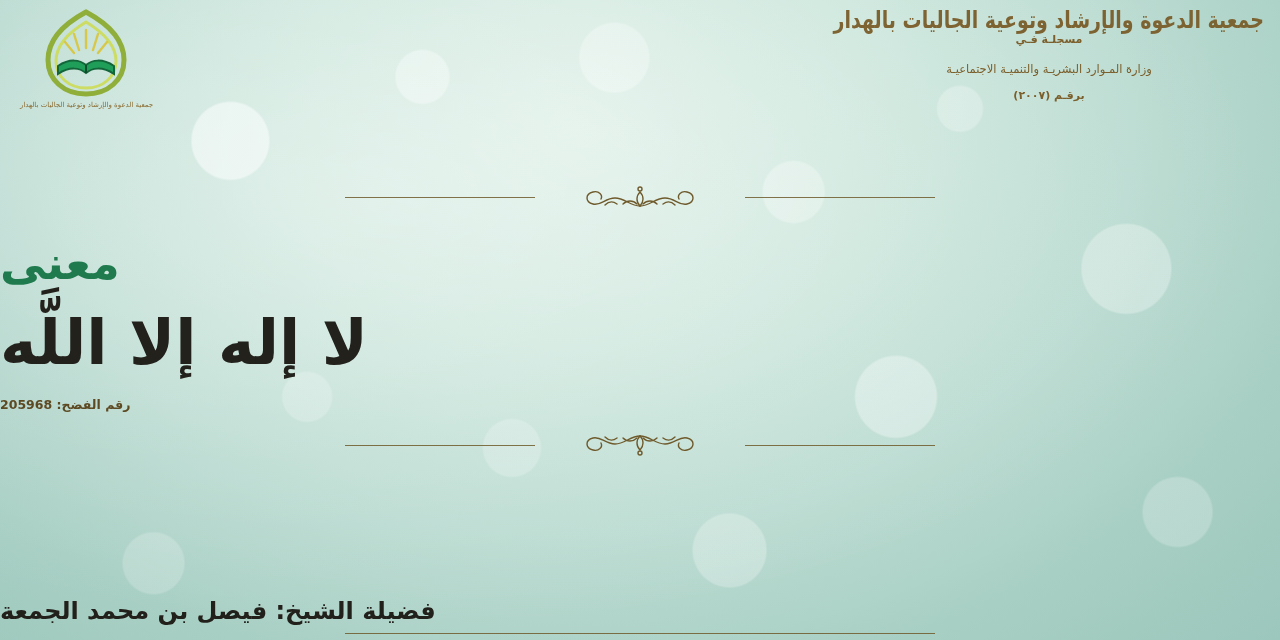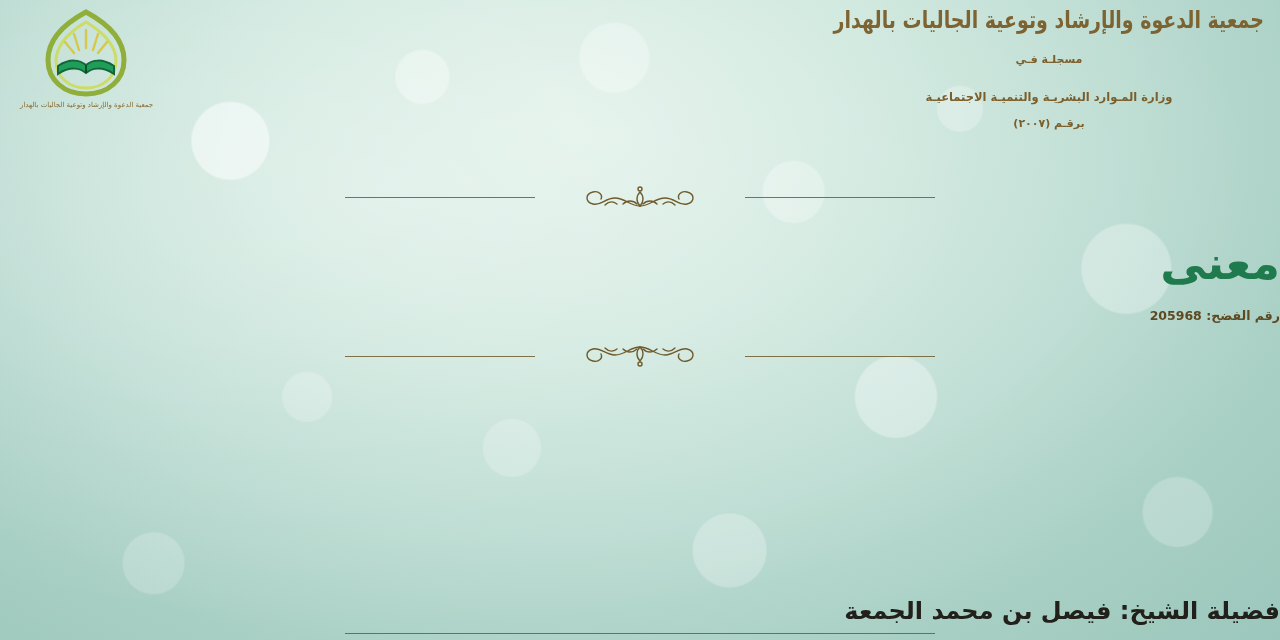--- a/index.html
+++ b/index.html
@@ -76,41 +76,41 @@
     letter-spacing: -1px;
     white-space: nowrap;
     transform: scaleY(1.25);
     transform-origin: center top;
     opacity: .95;
   }
   #reg .line-small {
     font-size: 11px;
     font-weight: bold;
     letter-spacing: 1.2px;
-    margin-top: 20px;
+    margin-top: 0;
   }
   #reg .line-mid {
     font-size: 11.5px;
-    font-weight: bold;
+    font-weight: normal;
     letter-spacing: 0.4px;
-    margin-top: 21px;
+    margin-top: 13px;
   }
   #reg .line-num {
     font-size: 11px;
     font-weight: bold;
     letter-spacing: 1.3px;
     margin-top: 8px;
   }
 
   
   #center {
     position: absolute;
     left: 0; right: 0;
     top: 180px;
-    text-align: right;
+    text-align: left;
   }
 
   .rule-row {
     display: flex;
     align-items: center;
     justify-content: center;
     gap: 0;
     width: 590px;
     margin: 0 auto;
   }
@@ -153,21 +153,21 @@
 
   #bottom-rule {
     margin-top: 16px;
   }
 
   
   #footer {
     position: absolute;
     left: 0; right: 0;
     bottom: 6px;
-    text-align: right;
+    text-align: left;
   }
   #speaker {
     font-size: 24px;
     font-weight: bold;
     color: #22201b;
     margin-bottom: 8px;
   }
   #footer-rule {
     width: 590px;
     height: 1px;
@@ -225,20 +225,21 @@
             <path d="M70 25 C 74 21, 78 21, 82 24"></path>
             <path d="M140 25 C 136 21, 132 21, 128 24"></path>
             <circle cx="105" cy="9" r="2"></circle>
           </g>
         </svg>
       </div>
       <div class="rule-line"></div>
     </div>
 
     <div id="word-maana">معنى</div>
+    <div id="shahada">لا إله إلا اللَّه</div>
     <div id="serial">رقم الفضح: 205968</div>
 
     <div class="rule-row" id="bottom-rule">
       <div class="rule-line"></div>
       <div class="orn">
         <svg width="210" height="34" viewBox="0 0 210 34">
           <g fill="none" stroke="#6f5a2c" stroke-width="1.4" stroke-linecap="round">
             <path d="M105 8 C 95 8, 90 16, 80 16 C 70 16, 66 8, 58 10 C 50 12, 50 20, 58 22 C 64 23.5, 68 19, 66 15"></path>
             <path d="M105 8 C 115 8, 120 16, 130 16 C 140 16, 144 8, 152 10 C 160 12, 160 20, 152 22 C 146 23.5, 142 19, 144 15"></path>
             <path d="M105 8 C 101 12, 101 18, 105 22 C 109 18, 109 12, 105 8 Z"></path>

